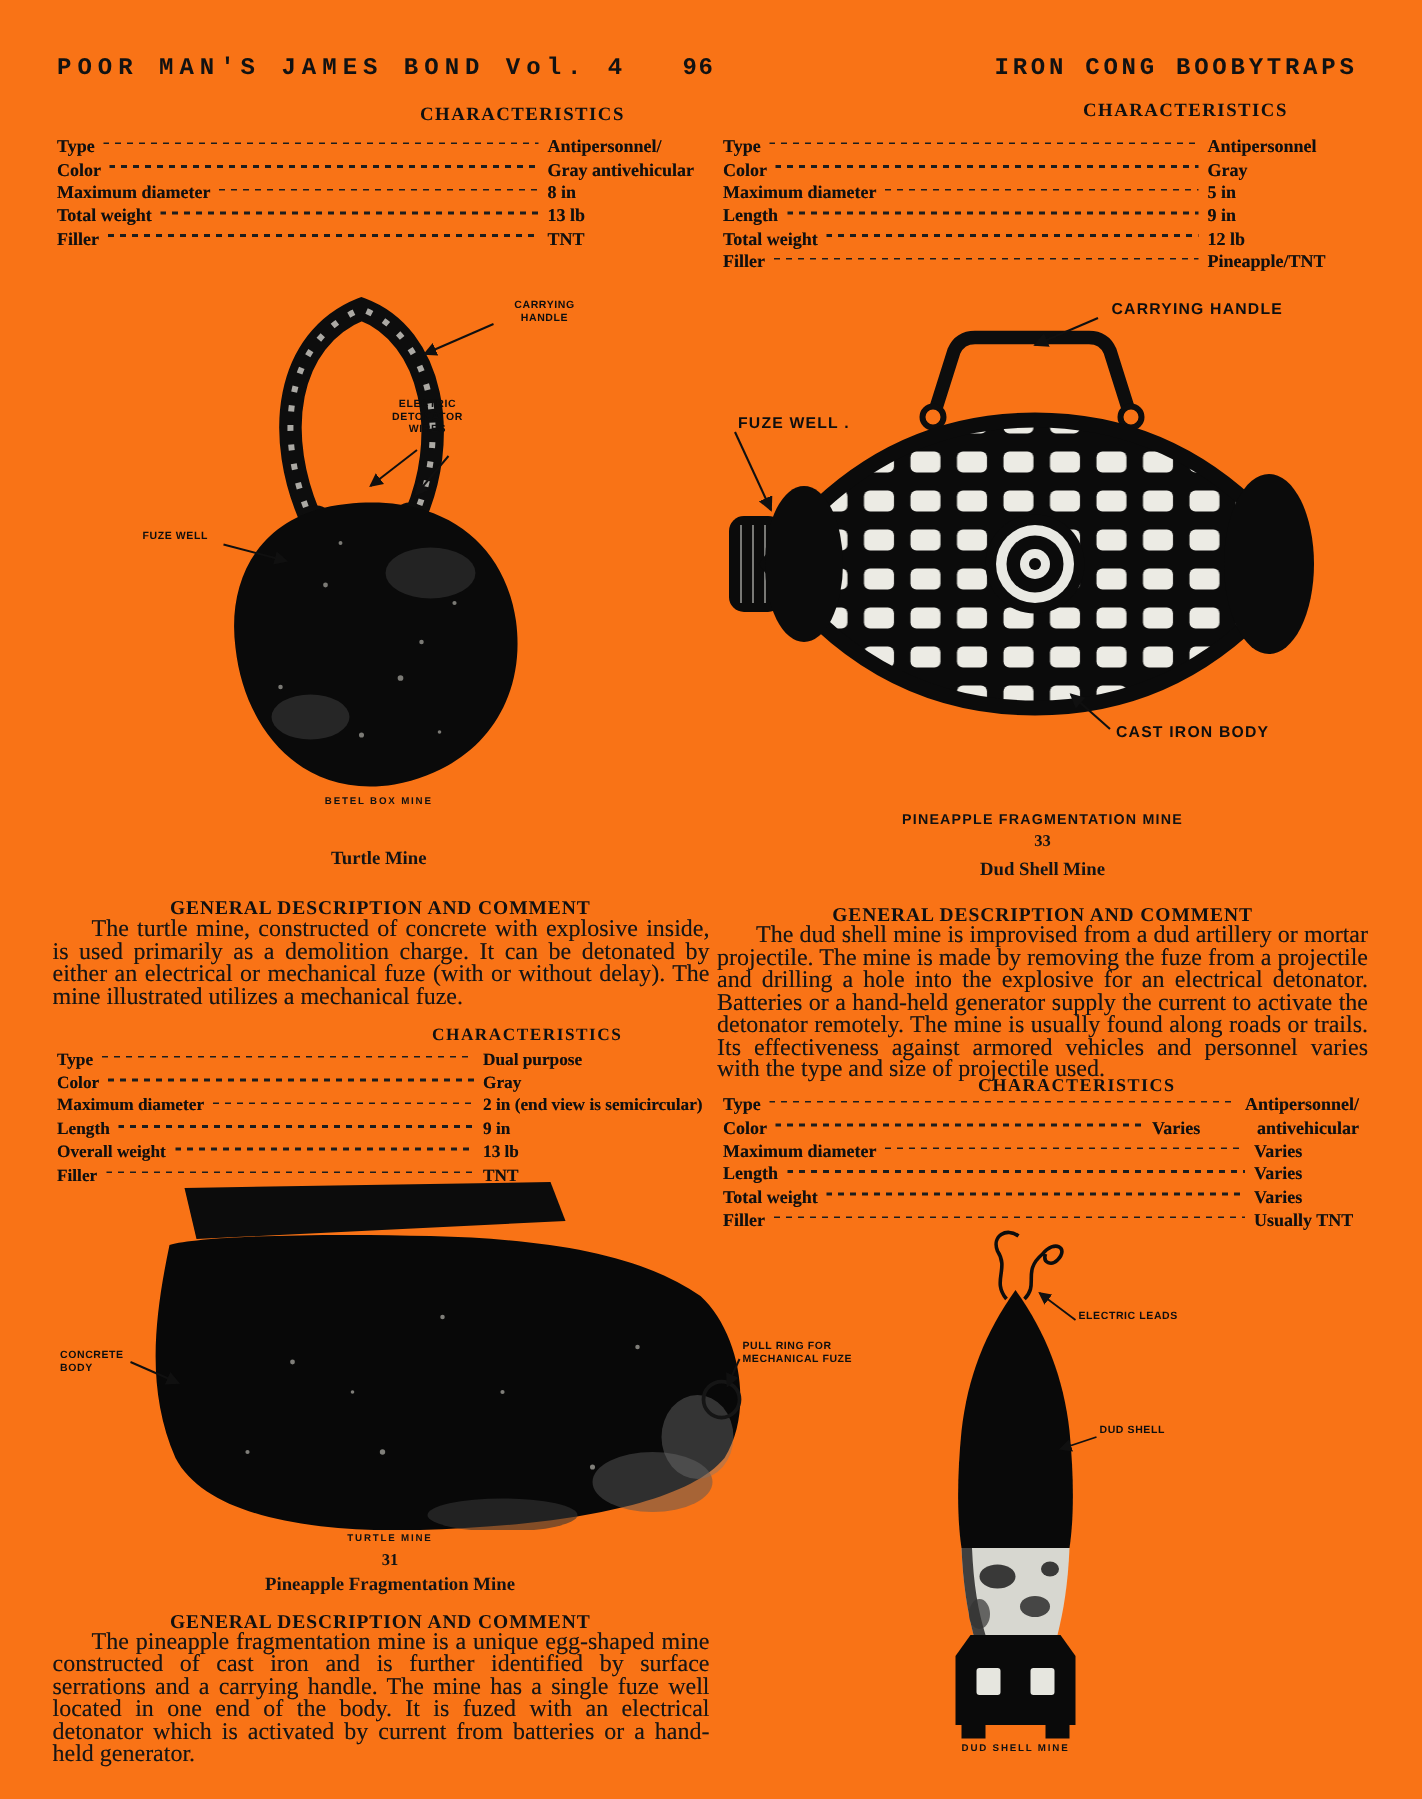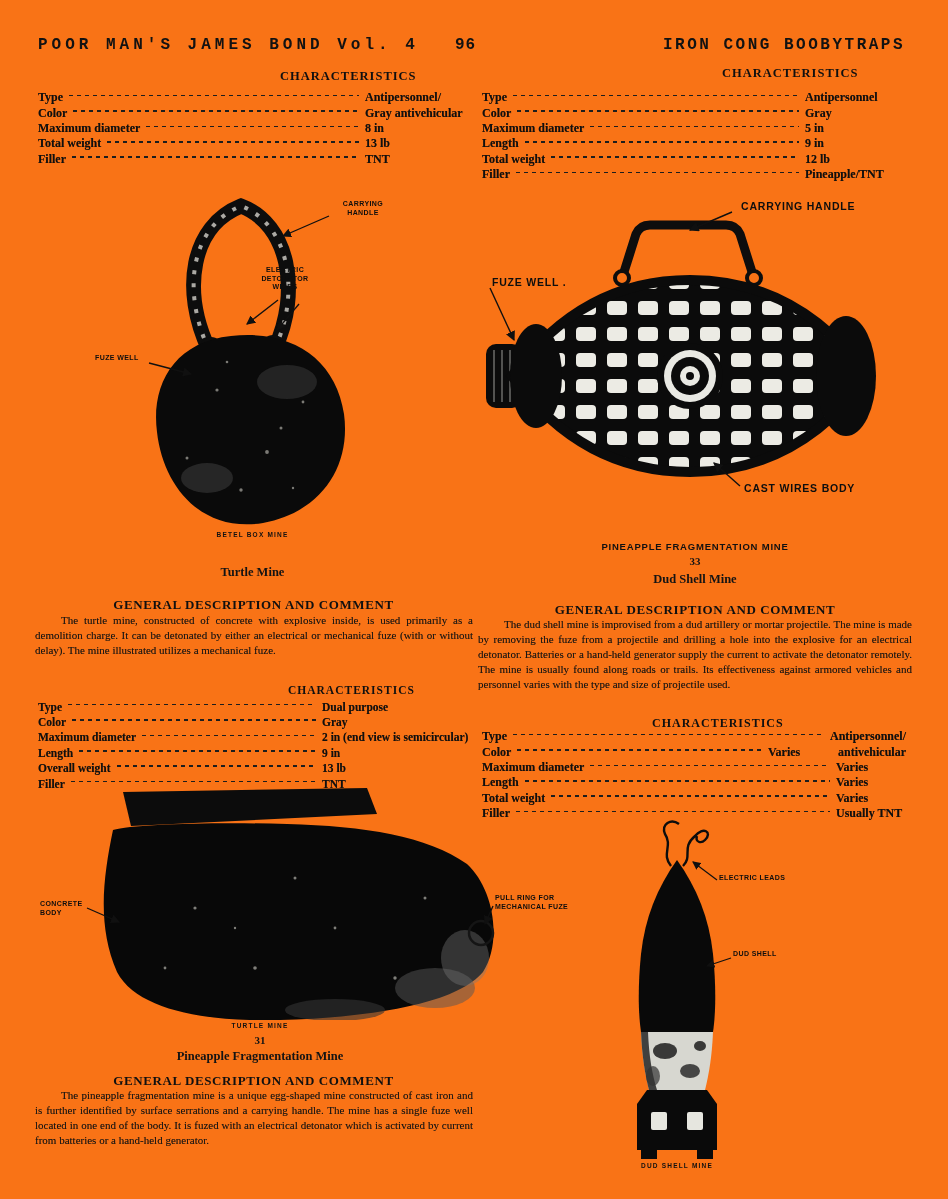--- a/index.html
+++ b/index.html
@@ -27,21 +27,21 @@
   .cvalue { white-space:nowrap; }
   .cvalue2 { white-space:nowrap; }
   .t-l1 .cvalue { flex:0 0 99px; }
   .t-r1 .cvalue { flex:0 0 101px; }
   .t-l2 { font-size:11.5px; }
   .t-l2 .cvalue { flex:0 0 166px; }
   .t-r2 .cvalue { flex:0 0 70px; }
 
   
   .gen-title { font-weight:bold; font-size:13px; letter-spacing:.6px; text-align:center; color:#101010; }
-  .body-par { font-size:11px; line-height:14.9px; text-align:justify; text-indent:26px;
+  .body-par { font-size:16px; line-height:14.9px; text-align:justify; text-indent:26px;
               color:#161616; text-shadow:0 0 .35px rgba(0,0,0,.4); }
 
   
   .fig { position:absolute; }
   .fig svg { position:absolute; left:0; top:0; }
   .callout { font-family:"Liberation Sans", sans-serif; font-weight:bold; font-size:7px;
              line-height:8.5px; letter-spacing:.4px; white-space:pre-line; color:#0e0e0e; }
   .callout.lg { font-size:10.5px; line-height:12px; letter-spacing:.8px; }
   .fig-cap { font-family:"Liberation Sans", sans-serif; font-weight:bold; font-size:6.5px;
              letter-spacing:1.2px; text-align:center; color:#111; }
@@ -191,21 +191,21 @@
       <circle cx="212" cy="184" r="10" fill="#e9e9e3"></circle>
       <circle cx="212" cy="184" r="4" fill="#0b0b0b"></circle>
       <g stroke="#101010" stroke-width="1.4">
         <line x1="254" y1="20" x2="212" y2="38" marker-end="url(#ahB)"></line>
         <line x1="12" y1="96" x2="36" y2="148" marker-end="url(#ahB)"></line>
         <line x1="262" y1="294" x2="236" y2="271" marker-end="url(#ahB)"></line>
       </g>
     </svg>
     <div class="abs callout lg" style="left:263px;top:8px;width:160px">CARRYING HANDLE</div>
     <div class="abs callout lg" style="left:14px;top:84px;width:100px">FUZE WELL .</div>
-    <div class="abs callout lg" style="left:266px;top:290px;width:160px">CAST WIRES BODY</div>
+    <div class="abs callout lg" style="left:266px;top:290px;width:160px">CAST IRON BODY</div>
     <div class="abs fig-cap lg" style="left:0;top:349px;width:434px">PINEAPPLE FRAGMENTATION MINE</div>
     <div class="abs fig-num" style="left:0;top:363px;width:434px">33</div>
     <div class="abs fig-title" style="left:0;top:380px;width:434px">Dud Shell Mine</div>
   </div>
 
   <div class="abs gen-title" style="left:35px;top:597px;width:437px">GENERAL DESCRIPTION AND COMMENT</div>
   <p class="abs body-par" style="left:35px;top:613px;width:438px">The turtle mine, constructed of concrete with explosive inside, is used primarily as a demolition charge. It can be detonated by either an electrical or mechanical fuze (with or without delay). The mine illustrated utilizes a mechanical fuze.</p>
 
   <div class="abs gen-title" style="left:478px;top:602px;width:434px">GENERAL DESCRIPTION AND COMMENT</div>
   <p class="abs body-par" style="left:478px;top:617px;width:434px">The dud shell mine is improvised from a dud artillery or mortar projectile. The mine is made by removing the fuze from a projectile and drilling a hole into the explosive for an electrical detonator. Batteries or a hand-held generator supply the current to activate the detonator remotely. The mine is usually found along roads or trails. Its effectiveness against armored vehicles and personnel varies with the type and size of projectile used.</p>

